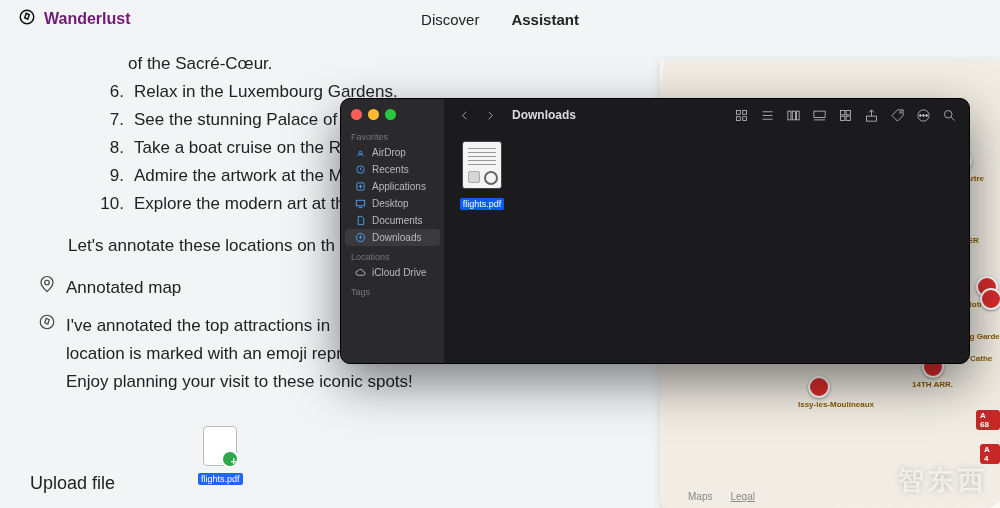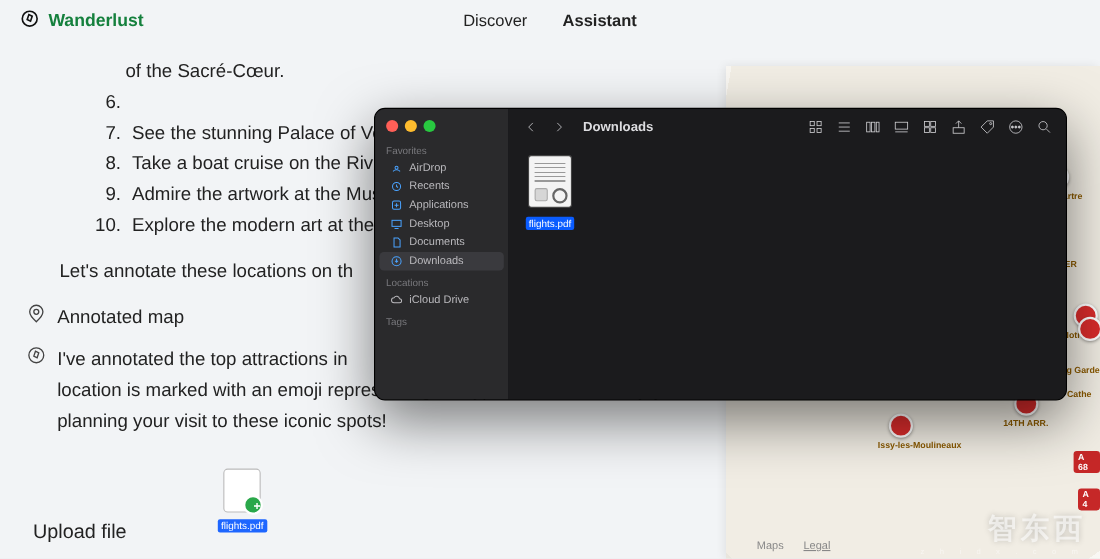--- a/index.html
+++ b/index.html
@@ -3,25 +3,25 @@
 <meta charset="utf-8">
 <style>
   * { box-sizing: border-box; margin: 0; padding: 0; }
   html, body { width: 1000px; height: 508px; overflow: hidden; font-family: -apple-system, "Helvetica Neue", Arial, sans-serif; }
   body { background: #e9ecef; position: relative; }
 
   
   .page { position: absolute; inset: 0; background: #f2f4f6; }
   .topbar { display: flex; align-items: center; gap: 8px; padding: 8px 18px; }
   .logo-icon svg { width: 18px; height: 18px; }
-  .brand { font-weight: 600; font-size: 16px; color: #15803d; }
+  .brand { font-weight: 600; font-size: 16px; color: #701a75; }
   .nav { position: absolute; left: 50%; transform: translateX(-50%); display: flex; gap: 32px; font-size: 15px; color: #222; }
   .nav .active { font-weight: 700; }
 
-  .content { padding: 12px 30px 0 24px; font-size: 17px; line-height: 1.65; color: #222; max-width: 640px; }
+  .content { padding: 12px 30px 0 38px; font-size: 17px; line-height: 1.65; color: #222; max-width: 640px; }
   .ol { list-style: none; margin: 0 0 14px 60px; }
   .ol li { display: flex; gap: 10px; }
   .ol .num { width: 26px; text-align: right; color: #222; }
   .para { margin: 14px 0 14px 30px; }
   .row { display: flex; align-items: center; gap: 10px; margin: 10px 0 10px 0; }
   .row .ricon svg { width: 18px; height: 18px; stroke: #444; fill: none; stroke-width: 1.6; }
   .row-text { color: #222; }
 
   .thumb { position: absolute; left: 198px; top: 426px; width: 44px; text-align: center; }
   .thumb-box { width: 34px; height: 40px; background: #fff; border: 1px solid #bbb; border-radius: 4px; margin: 0 auto 2px; position: relative; }
@@ -42,21 +42,21 @@
   .poi { position: absolute; width: 22px; height: 22px; background: #d92c2c; border: 2px solid #fff; border-radius: 50%; box-shadow: 0 1px 3px rgba(0,0,0,.4); }
   .poi-label { position: absolute; font-size: 8px; color: #8b5a00; font-weight: 600; white-space: nowrap; }
   .map-attrib { position: absolute; left: 10px; bottom: 6px; font-size: 10px; color: #888; display: flex; gap: 18px; align-items: center; }
   .map-attrib .apple { font-size: 11px; }
   .roadshield { position: absolute; font-size: 8px; font-weight: 700; color: #fff; background: #c62828; padding: 1px 4px; border-radius: 3px; }
   .watermark { position: absolute; right: 12px; bottom: 10px; font-size: 26px; font-weight: 700; color: rgba(255,255,255,.6); letter-spacing: 4px; text-shadow: 0 0 6px rgba(0,0,0,.2); font-family: "PingFang SC", sans-serif; }
   .watersub { position: absolute; right: 14px; bottom: 2px; font-size: 7px; letter-spacing: 6px; color: rgba(255,255,255,.5); }
 
   
   .finder { position: absolute; left: 340px; top: 98px; width: 630px; height: 266px; border-radius: 10px; box-shadow: 0 18px 50px rgba(0,0,0,.5); overflow: hidden; display: flex; background: #1b1b1d; border: 1px solid #000; }
-  .f-sidebar { width: 121px; background: #2a2a2c; display: flex; flex-direction: column; font-size: 10px; color: #bab9bd; }
+  .f-sidebar { width: 103px; background: #2a2a2c; display: flex; flex-direction: column; font-size: 10px; color: #bab9bd; }
   .traffic { display: flex; gap: 6px; padding: 10px 10px 6px; }
   .tl { width: 11px; height: 11px; border-radius: 50%; }
   .tl.r { background: #ff5f57; } .tl.y { background: #febc2e; } .tl.g { background: #28c840; }
   .sec-label { font-size: 9px; color: #78787c; padding: 6px 10px 2px; }
   .s-item { display:flex; align-items:center; gap:6px; padding: 3px 10px; border-radius: 4px; margin: 0 4px; }
   .s-item.sel { background: #3a3a3e; }
   .s-ico { width: 11px; height: 11px; display: inline-block; }
   .s-ico svg { width: 11px; height: 11px; }
   .f-main { flex: 1; background: #1b1b1d; display: flex; flex-direction: column; }
   .f-toolbar { display: flex; align-items: center; gap: 10px; padding: 8px 12px; color: #dcdcdf; }
@@ -91,20 +91,21 @@
       <span>Discover</span>
       <span class="active">Assistant</span>
     </div>
   </div>
 
   <div class="content">
     <div style="margin-left:90px;">of the Sacré-Cœur.</div>
     <ul class="ol">
       <li>
           <span class="num">6.</span>
+          <span>Relax in the Luxembourg Gardens.</span>
         </li>
       <li>
           <span class="num">7.</span>
           <span>See the stunning Palace of Ver</span>
         </li>
       <li>
           <span class="num">8.</span>
           <span>Take a boat cruise on the River</span>
         </li>
       <li>

